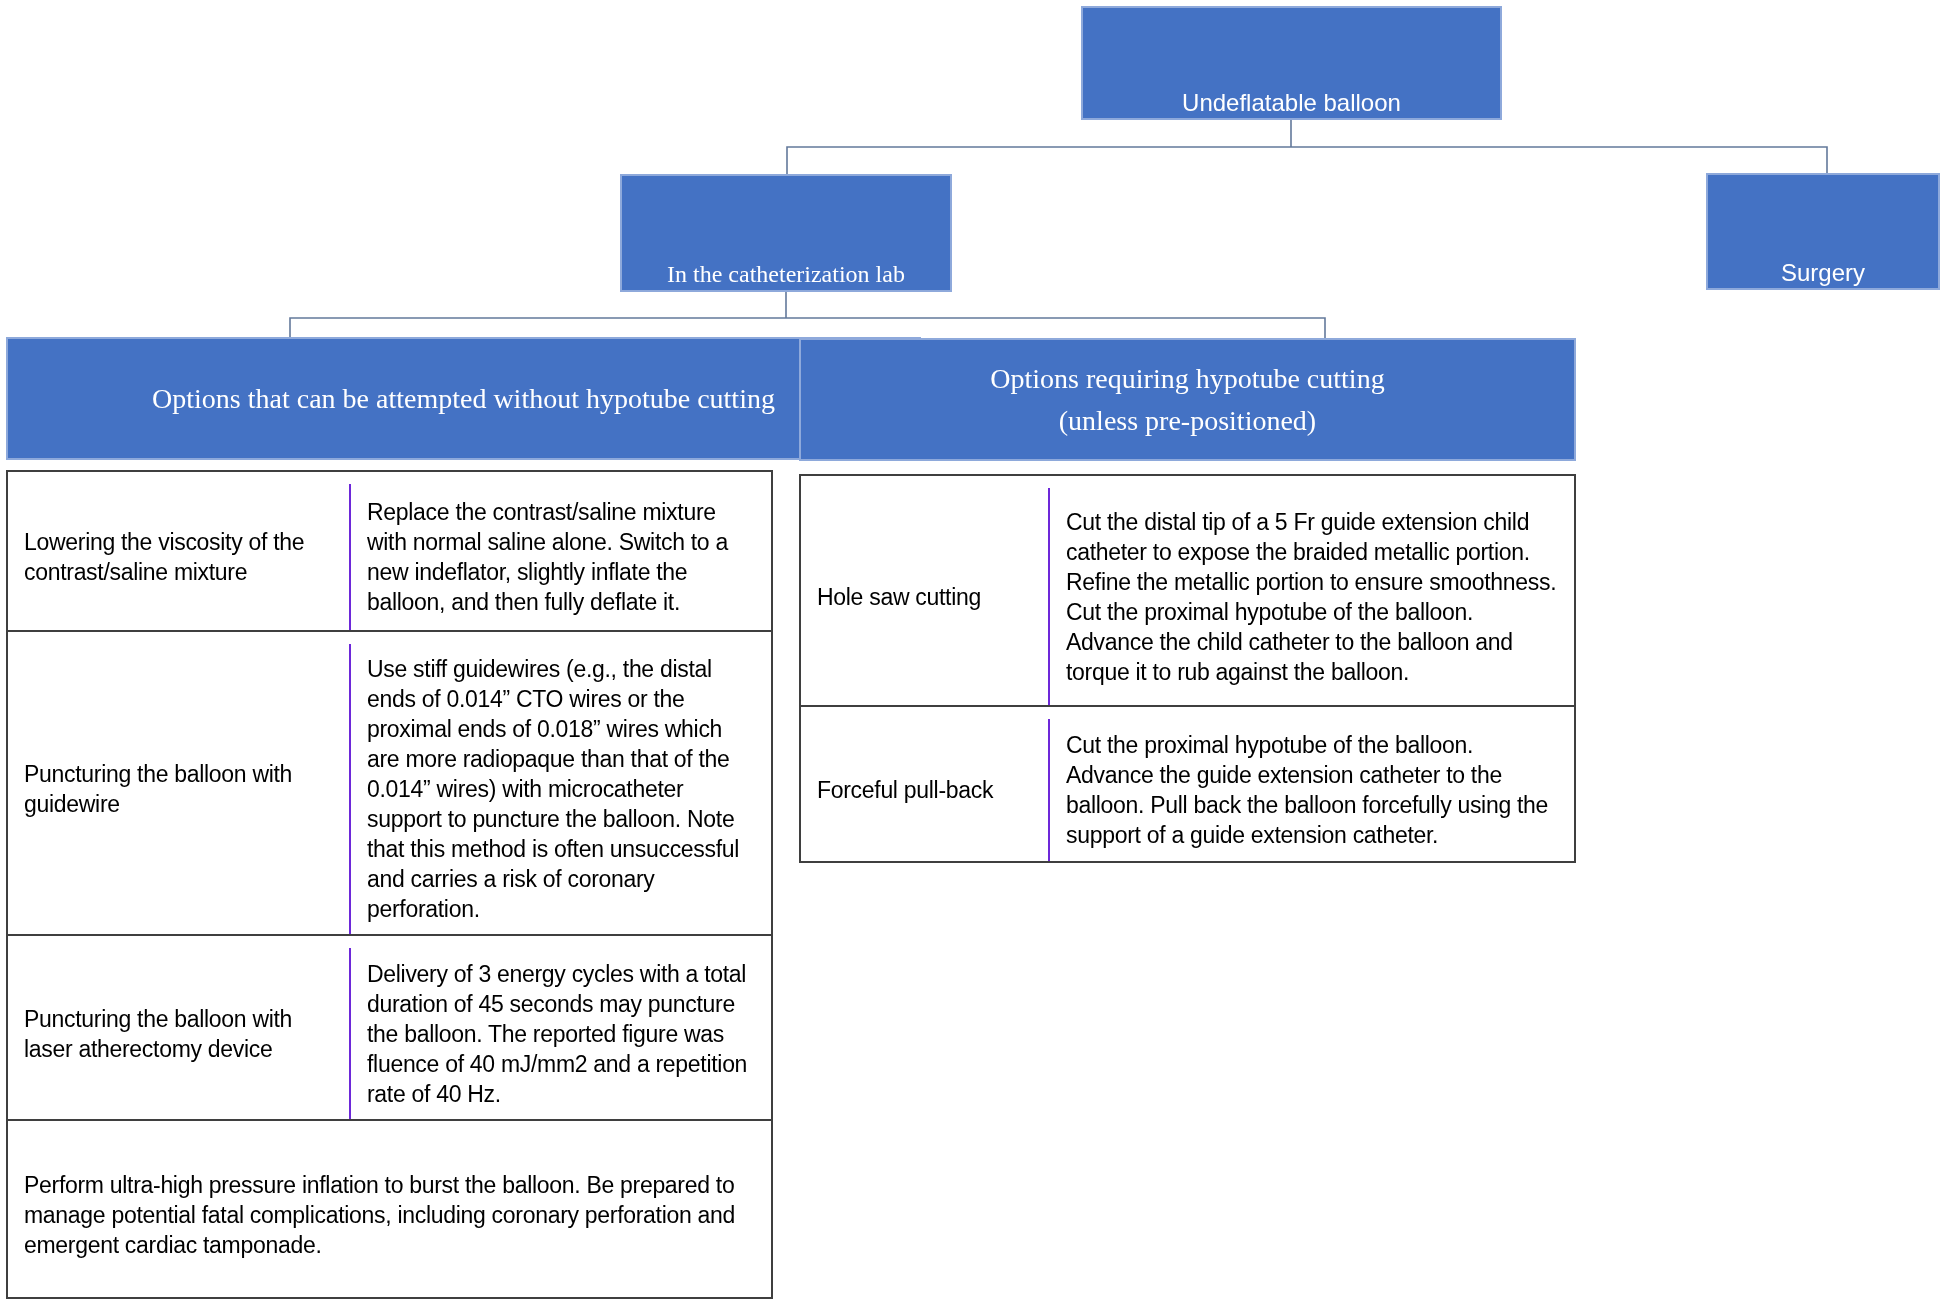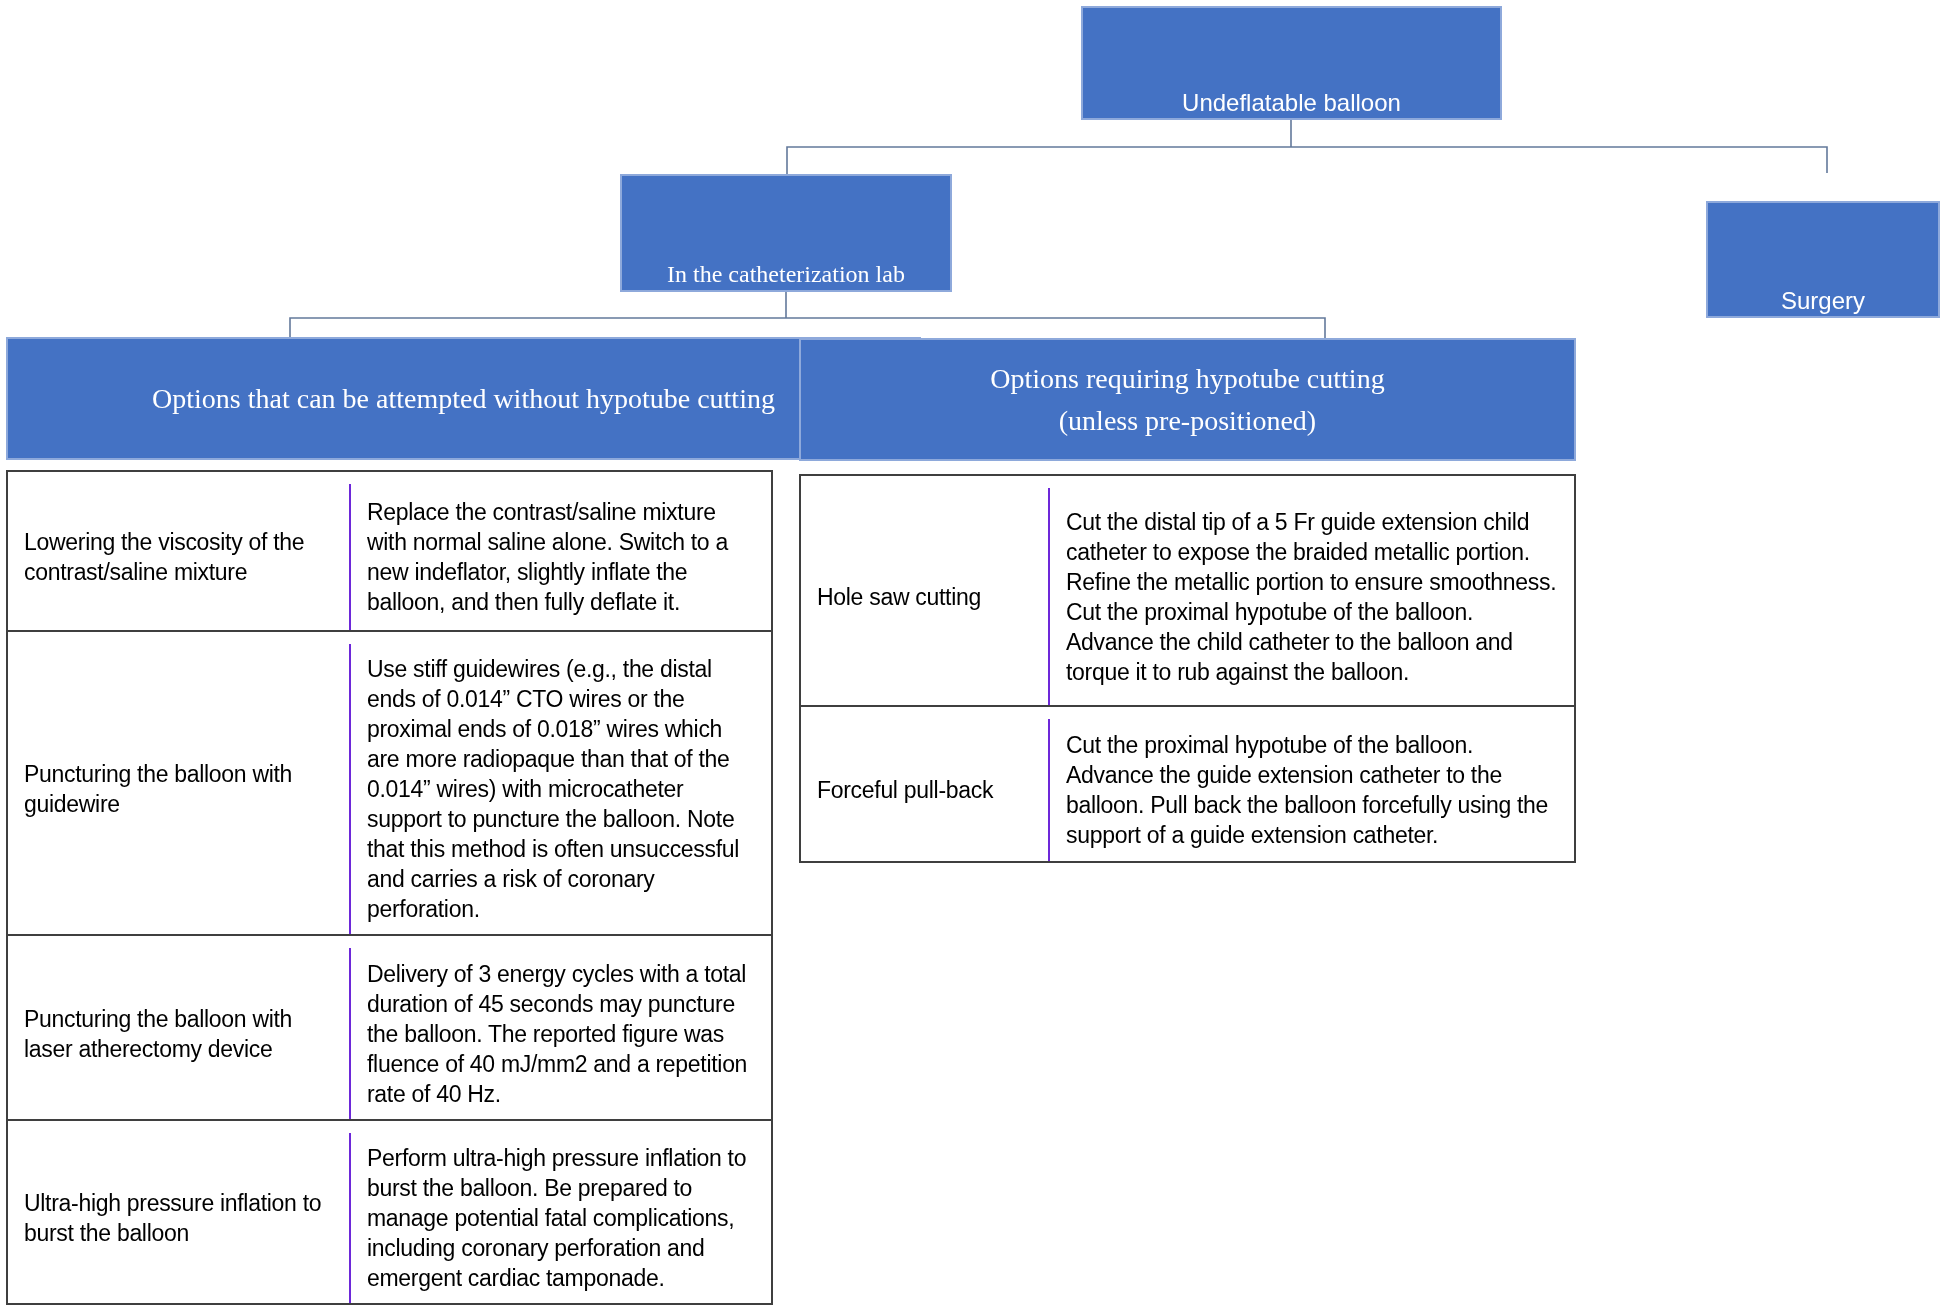--- a/index.html
+++ b/index.html
@@ -26,21 +26,21 @@
     color: #ffffff;
     display: flex;
     align-items: flex-end;
     justify-content: center;
     text-align: center;
     font-size: 24px;
     line-height: 1.3;
   }
   .node-root    { left: 1081px; top: 6px;   width: 421px; height: 114px; }
   .node-cath    { left: 620px;  top: 174px; width: 332px; height: 118px; font-family: Liberation Serif, serif; }
-  .node-surgery { left: 1706px; top: 173px; width: 234px; height: 117px; margin-top: 28px; }
+  .node-surgery { left: 1706px; top: 173px; width: 234px; height: 117px; }
   .branch-header {
     position: absolute;
     background: #4472C4;
     border: 2px solid #8EA9DB;
     box-sizing: border-box;
     color: #ffffff;
     display: flex;
     flex-direction: column;
     align-items: center;
     justify-content: center;
@@ -125,21 +125,20 @@
     </div>
     <div class="tbl-row lrow2">
       <div class="cell cell-label">Puncturing the balloon with guidewire</div>
       <div class="cell cell-desc">Use stiff guidewires (e.g., the distal ends of 0.014” CTO wires or the proximal ends of 0.018” wires which are more radiopaque than that of the 0.014” wires) with microcatheter support to puncture the balloon. Note that this method is often unsuccessful and carries a risk of coronary perforation.</div>
     </div>
     <div class="tbl-row lrow3">
       <div class="cell cell-label">Puncturing the balloon with laser atherectomy device</div>
       <div class="cell cell-desc">Delivery of 3 energy cycles with a total duration of 45 seconds may puncture the balloon. The reported figure was fluence of 40 mJ/mm2 and a repetition rate of 40 Hz.</div>
     </div>
     <div class="tbl-row lrow4">
-      <div class="cell cell-label">Ultra-high pressure inflation to burst the balloon</div>
       <div class="cell cell-desc">Perform ultra-high pressure inflation to burst the balloon. Be prepared to manage potential fatal complications, including coronary perforation and emergent cardiac tamponade.</div>
     </div>
   </div>
 
   <div class="tbl tbl-right">
     <div class="tbl-row rrow1">
       <div class="cell cell-label">Hole saw cutting</div>
       <div class="cell cell-desc">Cut the distal tip of a 5 Fr guide extension child catheter to expose the braided metallic portion. Refine the metallic portion to ensure smoothness. Cut the proximal hypotube of the balloon. Advance the child catheter to the balloon and torque it to rub against the balloon.</div>
     </div>
     <div class="tbl-row rrow2">

